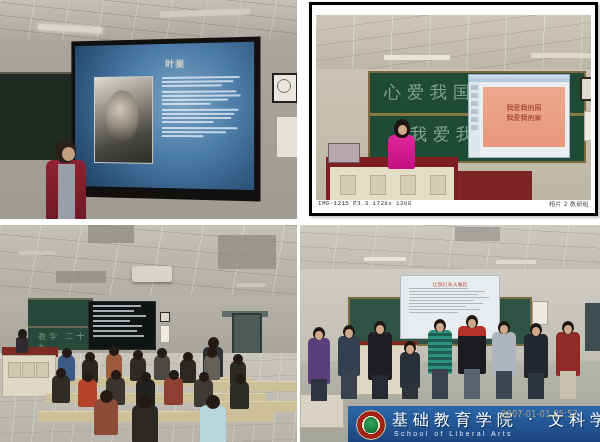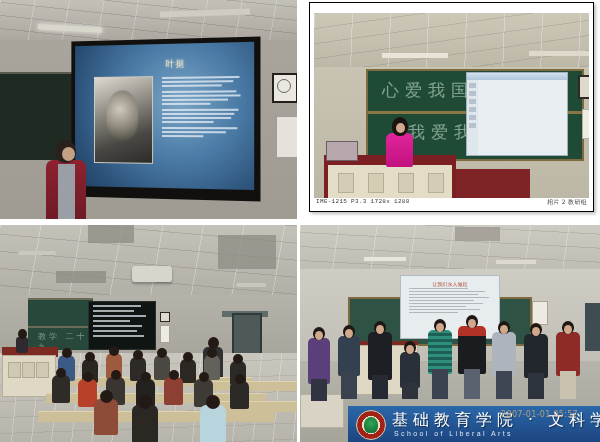--- a/index.html
+++ b/index.html
@@ -76,21 +76,21 @@
   .tl-head{position:absolute;left:9px;top:0;width:21px;height:23px;border-radius:50% 50% 45% 45%;background:#2a211c;}
   .tl-face{position:absolute;left:16px;top:7px;width:13px;height:14px;border-radius:50%;background:#c3a184;}
   .tl-body{position:absolute;left:0;top:20px;width:40px;height:62px;background:linear-gradient(#8e2230,#6d1a26);border-radius:7px 7px 0 0;}
   .tl-shirt{position:absolute;left:12px;top:24px;width:17px;height:58px;background:#9a9ea6;}
   .tl-clock{position:absolute;left:272px;top:73px;width:22px;height:26px;background:#e9e7e0;border:2px solid #23201c;}
   .tl-clock:after{content:"";position:absolute;left:3px;top:4px;width:12px;height:12px;border-radius:50%;border:1px solid #6b675f;}
   .tl-poster{position:absolute;left:276px;top:116px;width:21px;height:40px;background:#e4e2da;border:1px solid #a29e95;}
 
   
   .tr{left:305px;top:0;width:295px;height:219px;background:#ffffff;}
-  .tr-frame{position:absolute;left:4px;top:2px;width:283px;height:208px;border:1px solid #000000;background:#fff;box-shadow:2px 2px 3px rgba(0,0,0,.25);}
+  .tr-frame{position:absolute;left:4px;top:2px;width:283px;height:208px;border:3px solid #000000;background:#fff;box-shadow:2px 2px 3px rgba(0,0,0,.25);}
   .tr-inner{position:absolute;left:4px;top:10px;right:4px;height:185px;overflow:hidden;background:#cfc9b9;}
   .tr-ceiling{position:absolute;left:0;top:0;width:100%;height:56px;background:linear-gradient(#cdc7b7,#bdb7a8);}
   .tr-ceil-grid{position:absolute;left:0;top:0;width:100%;height:56px;opacity:.5;
     background:
       repeating-linear-gradient(92deg, rgba(255,255,255,.55) 0 1px, transparent 1px 38px),
       repeating-linear-gradient(172deg, rgba(120,116,104,.45) 0 1px, transparent 1px 15px);
   }
   .tr-tube{position:absolute;left:68px;top:40px;width:66px;height:5px;background:#e8e4d7;}
   .tr-tube2{position:absolute;left:215px;top:38px;width:62px;height:5px;background:#ded9cb;}
   .tr-wall{position:absolute;left:0;top:54px;width:100%;height:131px;background:linear-gradient(#c9c3b3,#bdb7a6);}
@@ -268,20 +268,26 @@
         <div class="tr-proj">
           <div class="tr-proj-bar"></div>
           <div class="tr-proj-side">
               <i></i>
               <i></i>
               <i></i>
               <i></i>
               <i></i>
               <i></i>
             </div>
+          <div class="tr-slide">
+            <div class="tr-slide-t">
+              <span>我爱我的国</span><br>
+              <span>我爱我的家</span>
+            </div>
+          </div>
         </div>
 
         <div class="tr-pic"></div>
         <div class="tr-notice"></div>
 
         <div class="tr-desk"></div>
         <div class="tr-podium"></div>
         <div class="tr-podium-b">
           <i style="left:10px"></i>
             <i style="left:40px"></i>

